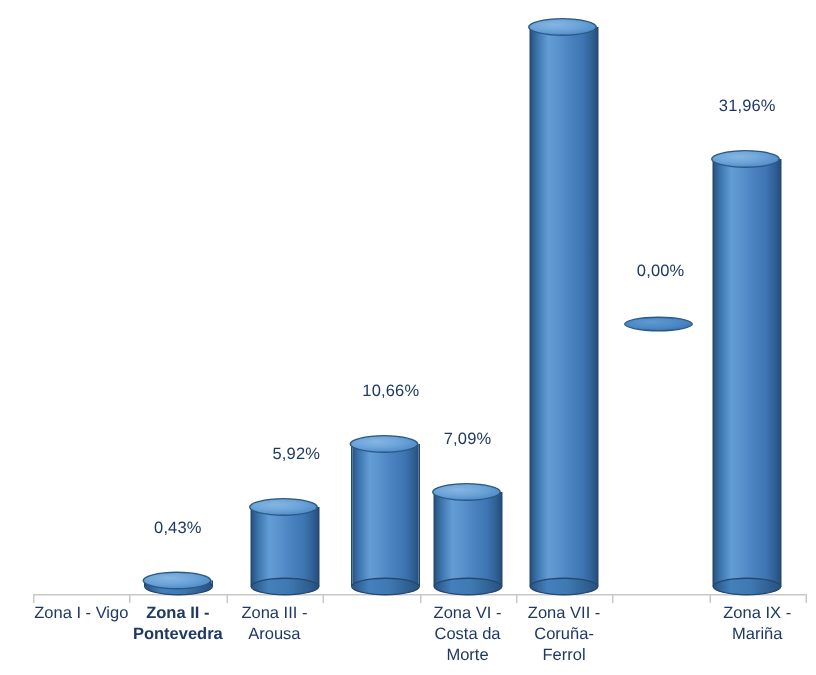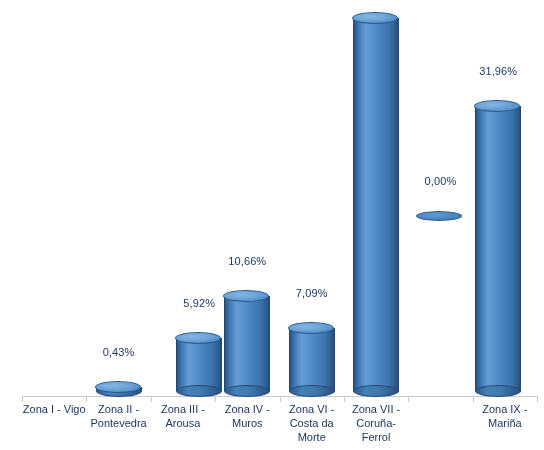--- a/index.html
+++ b/index.html
@@ -160,30 +160,30 @@
   <div id="plot-area">
       <div class="category-col" style="left: 64.375px; width: 64.375px; align-items: center;">
         <div class="value-label">0,43%</div>
         <div class="cylinder" style="margin-bottom: 5px;">
           <div class="cyl-body" style="height: 4px;">
             <div class="cyl-bottom"></div>
           </div>
           <div class="cyl-top"></div>
         </div>
       </div>
-      <div class="category-col" style="left: 145px; width: 64.375px;">
+      <div class="category-col" style="left: 127px; width: 64.375px; align-items: flex-end;">
         <div class="value-label">5,92%</div>
         <div class="cylinder" style="margin-bottom: 5px;">
           <div class="cyl-body" style="height: 53px;">
             <div class="cyl-bottom"></div>
           </div>
           <div class="cyl-top"></div>
         </div>
       </div>
-      <div class="category-col" style="left: 193.125px; width: 64.375px;">
+      <div class="category-col" style="left: 193.125px; width: 64.375px; align-items: flex-end;">
         <div class="value-label">10,66%</div>
         <div class="cylinder" style="margin-bottom: 5px;">
           <div class="cyl-body" style="height: 95px;">
             <div class="cyl-bottom"></div>
           </div>
           <div class="cyl-top"></div>
         </div>
       </div>
       <div class="category-col" style="left: 257.5px; width: 64.375px;">
         <div class="value-label">7,09%</div>
@@ -217,26 +217,24 @@
           </div>
           <div class="cyl-top"></div>
         </div>
       </div>
     </div>
 
   <div id="axis-line"></div>
 
   <div id="category-labels">
       <div class="cat-label" style="left: 0px; width: 64.375px;">Zona I - Vigo</div>
-      <div class="cat-label" style="left: 64.375px; width: 64.375px;">Zona II -
+      <div class="cat-label" style="left: 64.375px; width: 64.375px; font-weight: bold;">Zona II -
 Pontevedra</div>
       <div class="cat-label" style="left: 128.75px; width: 64.375px;">Zona III -
 Arousa</div>
-      <div class="cat-label" style="left: 193.125px; width: 64.375px;">Zona IV -
-Muros</div>
       <div class="cat-label" style="left: 321.875px; width: 64.375px;">Zona VII -
 Coruña-
 Ferrol</div>
       <div class="cat-label" style="left: 257.5px; width: 64.375px;">Zona VI -
 Costa da
 Morte</div>
       <div class="cat-label" style="left: 450.625px; width: 64.375px;">Zona IX -
 Mariña</div>
     </div>
 

